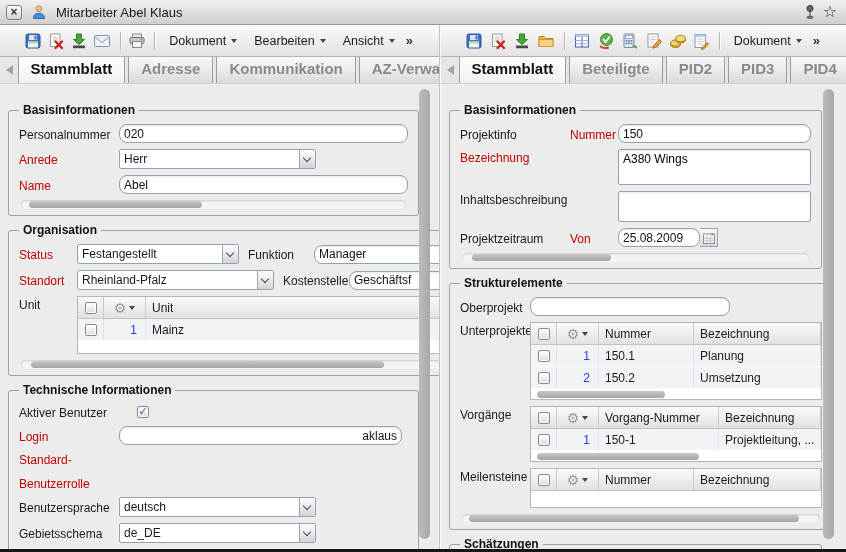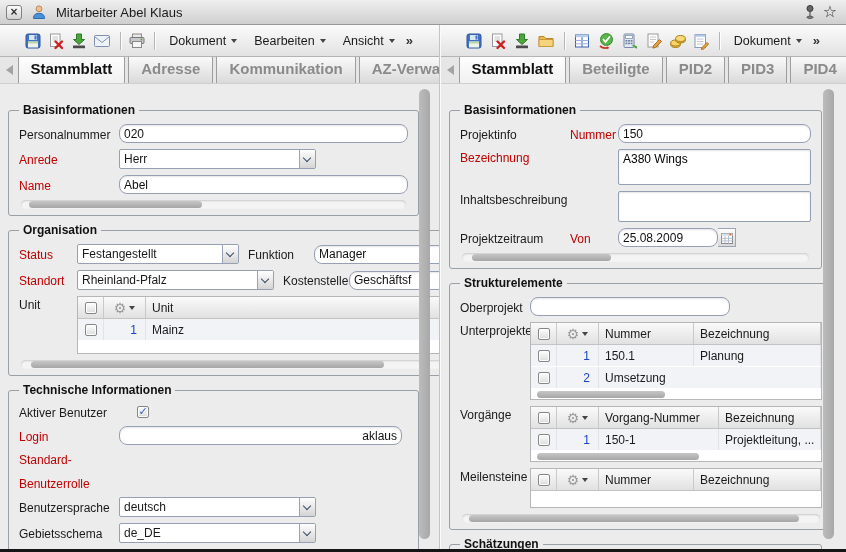--- a/index.html
+++ b/index.html
@@ -84,21 +84,21 @@
   .hscroll { position:relative; height:9px; margin:4px 6px 1px; background:#f4f4f4; border-radius:5px; box-shadow:inset 0 1px 2px rgba(0,0,0,.18); }
   .hthumb { position:absolute; top:1px; bottom:1px; background:linear-gradient(#c6c6c6,#a6a6a6); border-radius:4px; }
   .dg-hscroll { position:relative; height:10px; background:#fff; }
   .dg-hscroll .hthumb { top:1.5px; bottom:1.5px; }
   .vscroll { position:absolute; top:5px; bottom:5px; width:11px; border-radius:6px; background:transparent; }
   .vthumb { position:absolute; left:0; right:0; background:linear-gradient(90deg,#bcbcbc,#a8a8a8); border-radius:6px; }
   .panel.left  .vscroll { right:9px; }
   .panel.right .vscroll { right:12px; }
 
   .cal-btn { width:18px; height:19px; flex:none; border:1px solid #9aa4b6; border-left:none; background:linear-gradient(#fdfdfd,#d8d8d8); display:inline-flex; align-items:center; justify-content:center; }
-  .date-w { width:100px; flex:none; }
+  .date-w { width:82px; flex:none; }
 
   .sub-label-wrap { display:flex; flex-direction:column; gap:10px; }
   .bottom-edge { position:absolute; left:0; bottom:0; width:846px; height:3px; background:#151515; }
 </style>
 </head>
 <body>
 
 <div class="titlebar">
   <div class="tb-left">
     <span class="close-btn">×</span>
@@ -494,20 +494,21 @@
                   </span>
                 <span class="dcell numcol">1</span>
                 <span class="dcell c95">150.1</span>
                 <span class="dcell grow">Planung</span>
               </div>
               <div class="drow">
                 <span class="dcell cbcol">
                     <span class="cb"></span>
                   </span>
                 <span class="dcell numcol">2</span>
+                <span class="dcell c95">150.2</span>
                 <span class="dcell grow">Umsetzung</span>
               </div>
               <div class="dg-hscroll">
                   <span class="hthumb" style="left:2%;width:44%;"></span>
                 </div>
             </div>
           </div>
         </div>
         <div class="frow top">
           <span class="lbl w62">Vorgänge</span>

